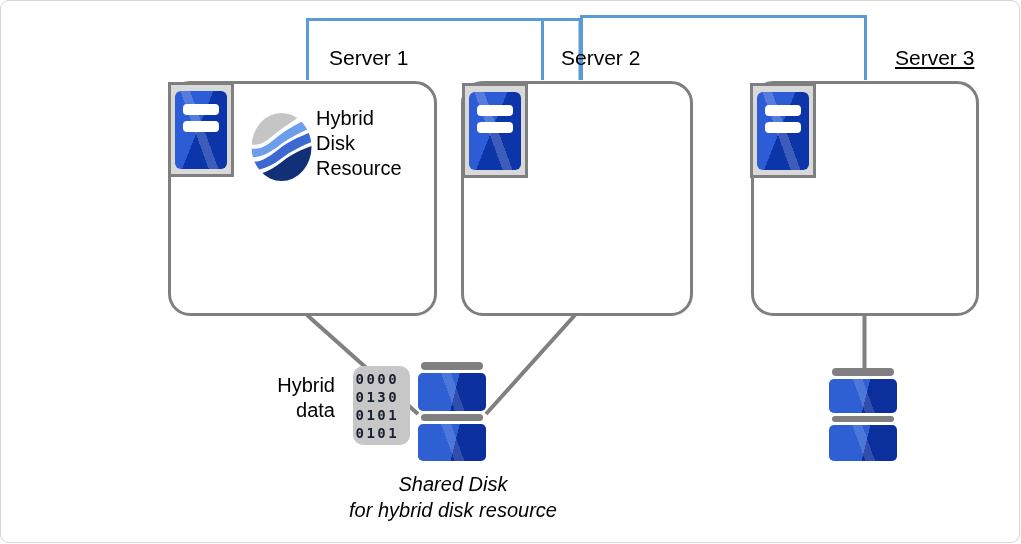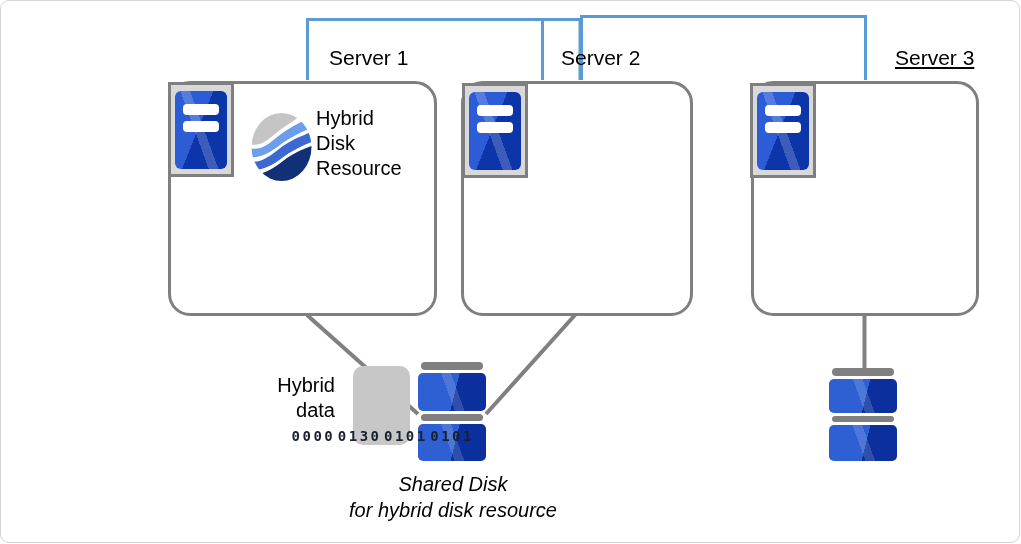--- a/index.html
+++ b/index.html
@@ -45,21 +45,21 @@
   
   .logo{position:absolute; left:250px; top:112px; z-index:2;}
   .hybrid-text{position:absolute; left:315px; top:105px; z-index:2; font-size:20px; line-height:25px;}
   
   .latest{position:absolute; left:249px; top:372px; width:85px; text-align:right;
           font-size:20px; line-height:25px; z-index:2;}
   
   .binary{
     position:absolute; left:352px; top:365px; width:57px; height:79px;
     background:#c7c7c7; border-radius:10px; z-index:3;
-    display:flex; flex-direction:row; justify-content:center; align-items:flex-end;
+    display:flex; flex-direction:column; justify-content:center; align-items:flex-start;
   }
   .binary .row{
     font-family:"DejaVu Sans Mono", monospace; font-weight:bold;
     font-size:14px; line-height:18px; letter-spacing:2.5px;
     color:#1a2030; text-indent:2.5px;
   }
   
   .stack{position:absolute; width:68px; z-index:2;}
   .stack .cap{height:8px; margin:0 3px 3px 3px; background:#808080; border-radius:4px;}
   .stack .bar{height:7px; margin:0 3px 3px 3px; background:#808080; border-radius:4px;}

